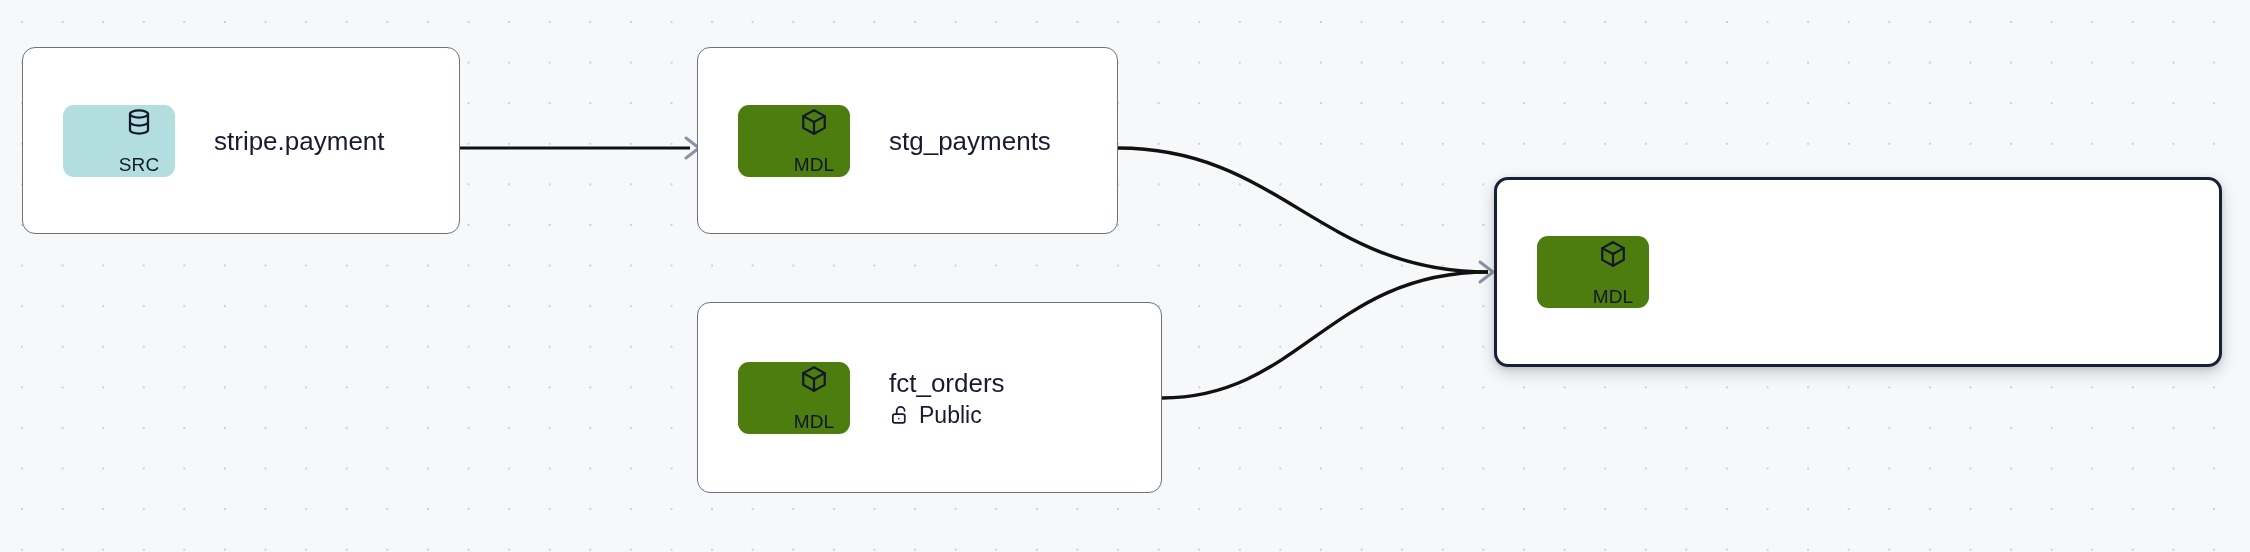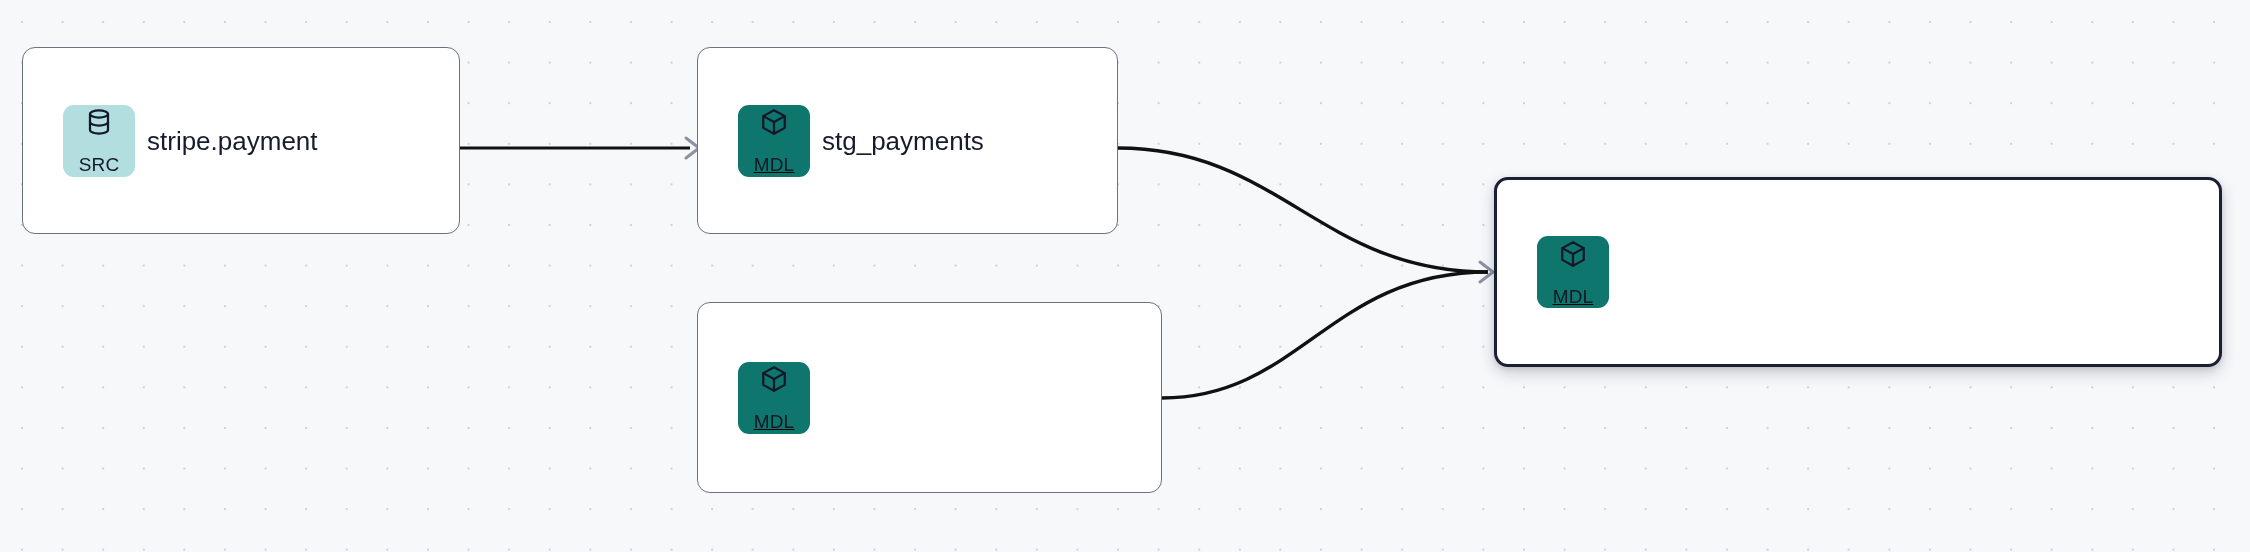--- a/index.html
+++ b/index.html
@@ -46,34 +46,35 @@
   .badge {
     flex: 0 0 auto;
     width: 72px;
     height: 72px;
     border-radius: 11px;
     display: flex;
     flex-direction: column;
     align-items: center;
     justify-content: center;
     gap: 18px;
+    padding-left: 40px;
   }
   .badge.src { background: #b2dee0; }
-  .badge.mdl { background: #0f766e; text-decoration: underline; }
+  .badge.mdl { background: #4d7c0f; }
   .badge svg { display: block; }
   .badge-text {
     font-size: 19px;
     line-height: 19px;
     color: #12182a;
     letter-spacing: 0.2px;
     font-weight: 400;
   }
 
   .node-body {
-    margin-left: 12px;
+    margin-left: 39px;
     display: flex;
     flex-direction: column;
     justify-content: center;
     gap: 4px;
   }
   .node-title {
     font-size: 26px;
     line-height: 30px;
     color: #161c2d;
     white-space: nowrap;
@@ -148,20 +149,33 @@
     <div class="badge mdl">
       <span>
         <svg width="30" height="30" viewBox="0 0 24 24" fill="none" stroke="#12182a" stroke-width="1.8" stroke-linecap="round" stroke-linejoin="round">
           <path d="M12 2.6 L20.6 7.3 V16.7 L12 21.4 L3.4 16.7 V7.3 Z"></path>
           <path d="M3.4 7.3 L12 12 L20.6 7.3"></path>
           <path d="M12 12 V21.4"></path>
         </svg>
       </span>
       <span class="badge-text">MDL</span>
     </div>
+    <div class="node-body">
+      <div class="node-title">fct_orders</div>
+      <div class="node-meta">
+        <span>
+          <svg width="22" height="22" viewBox="0 0 24 24" fill="none" stroke="#161c2d" stroke-width="1.9" stroke-linecap="round" stroke-linejoin="round">
+            <rect x="4.2" y="11" width="13" height="9.6" rx="2.1"></rect>
+            <path d="M8.4 11 V7.4 a4.3 4.3 0 0 1 8.6 0"></path>
+            <circle cx="10.7" cy="16" r="0.9" fill="#161c2d" stroke="none"></circle>
+          </svg>
+        </span>
+        <span>Public</span>
+      </div>
+    </div>
   </div>
 
   <div class="node selected" style="left:1494px; top:177px; width:728px; height:190px;">
     <div class="badge mdl">
       <span>
         <svg width="30" height="30" viewBox="0 0 24 24" fill="none" stroke="#12182a" stroke-width="1.8" stroke-linecap="round" stroke-linejoin="round">
           <path d="M12 2.6 L20.6 7.3 V16.7 L12 21.4 L3.4 16.7 V7.3 Z"></path>
           <path d="M3.4 7.3 L12 12 L20.6 7.3"></path>
           <path d="M12 12 V21.4"></path>
         </svg>

